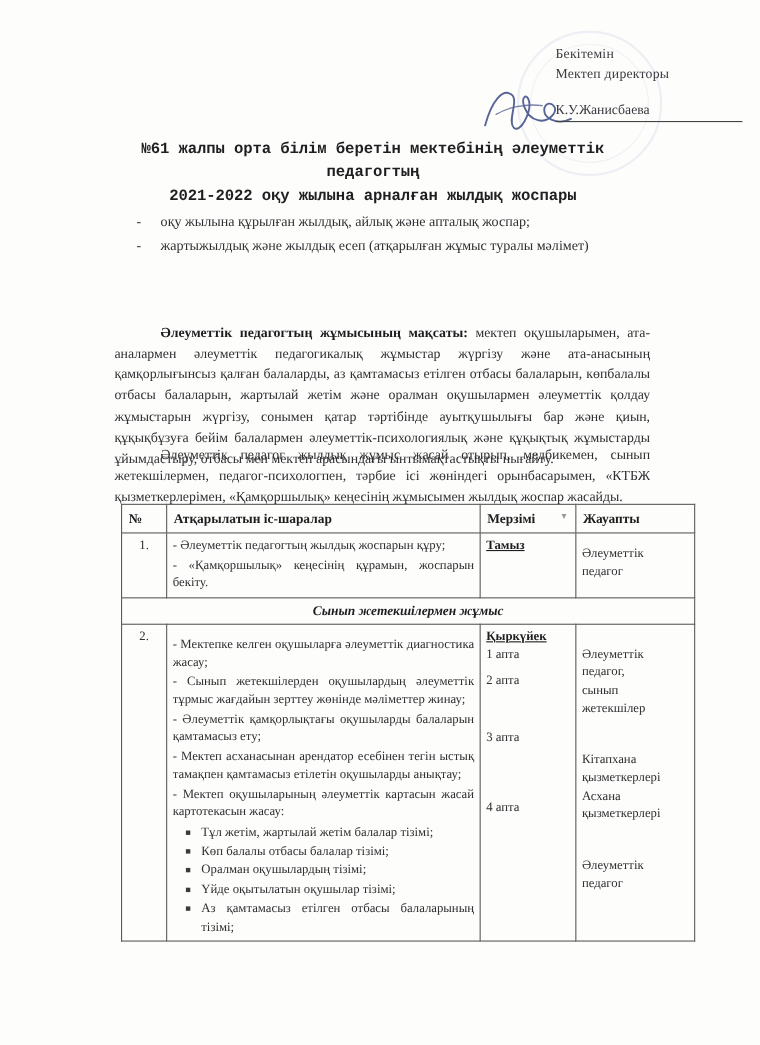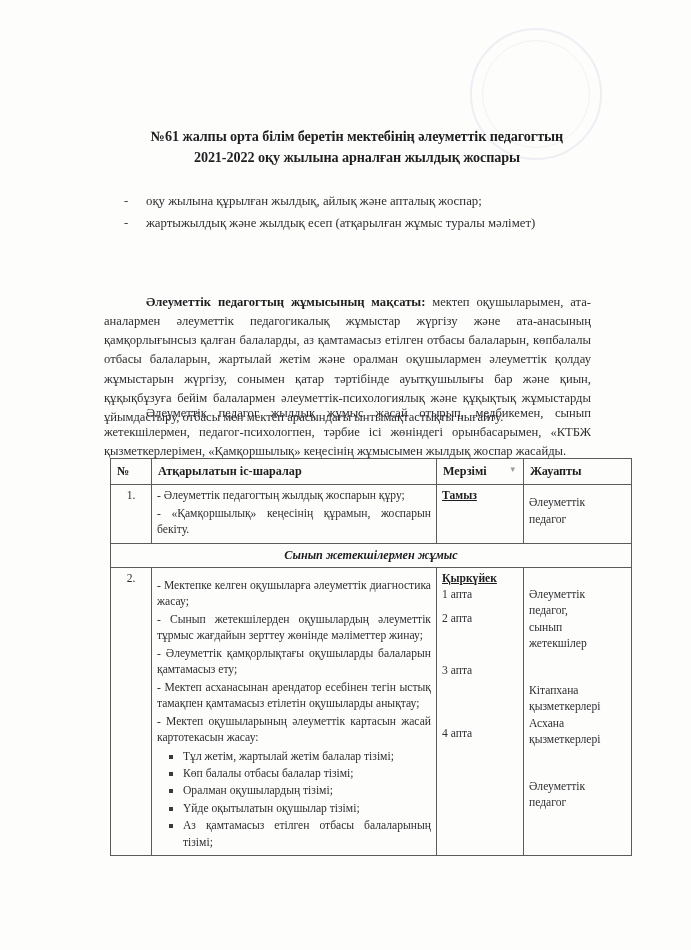--- a/index.html
+++ b/index.html
@@ -78,28 +78,29 @@
     position: absolute;
     left: 10px; top: 10px; right: 10px; bottom: 10px;
     border-radius: 50%;
     border: 1px solid rgba(90,110,180,.17);
   }
 
   
   .doc-title {
     position: absolute;
     top: 126px;
-    left: 107px;
+    left: 89px;
     width: 500px;
     text-align: center;
     font-weight: bold;
     font-size: 14.2px;
     line-height: 1.5;
     color: #1f1f22;
     letter-spacing: -0.1px;
+    font-family: Liberation Mono, monospace;
   }
 
   
   .dash-list {
     position: absolute;
     top: 190px;
     left: 124px;
     width: 500px;
     font-size: 12.8px;
     line-height: 1.75;
@@ -205,21 +206,33 @@
     margin-right: 2px;
   }
 </style>
 </head>
 <body>
 
 <div class="page">
 
   <div class="seal"></div>
 
-
+  <div class="approval">
+    <div class="line">Бекітемін</div>
+    <div class="line">Мектеп директоры</div>
+  </div>
+
+  <div class="signature-row">
+    <svg class="sig-ink" viewBox="0 0 90 52">
+      <path d="M4 40 C10 18, 20 6, 28 12 C35 17, 24 36, 30 42 C36 48, 46 28, 44 18 C42 10, 36 14, 40 24 C45 36, 58 40, 66 30 C72 22, 60 16, 58 24 C56 34, 70 40, 82 34" fill="none" stroke="#2b3a7a" stroke-width="1.7" stroke-linecap="round"></path>
+      <path d="M14 30 C24 24, 40 20, 56 22" fill="none" stroke="#2b3a7a" stroke-width="1.2" stroke-linecap="round" opacity=".8"></path>
+    </svg>
+    <div class="sig-name">К.У.Жанисбаева</div>
+    <div class="sig-underline"></div>
+  </div>
 
   <div class="doc-title">
     <div>№61 жалпы орта білім беретін мектебінің әлеуметтік педагогтың</div>
     <div>2021-2022 оқу жылына арналған жылдық жоспары</div>
   </div>
 
   <div class="dash-list">
     <div class="item">
       <span class="dash">-</span><span>оқу жылына құрылған жылдық, айлық және апталық жоспар;</span>
     </div>

